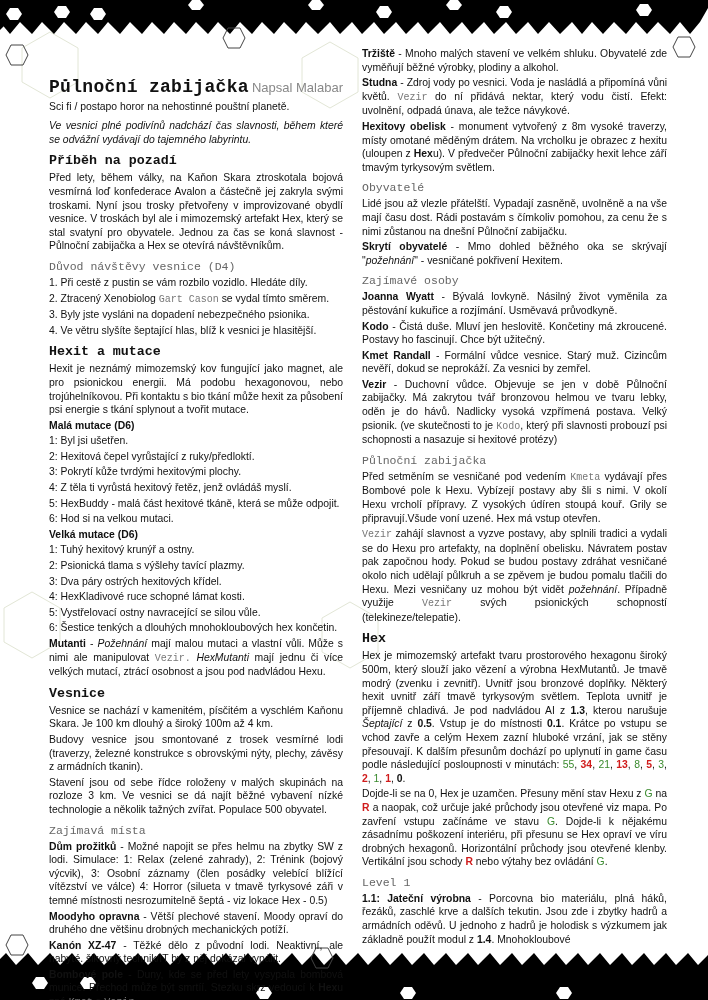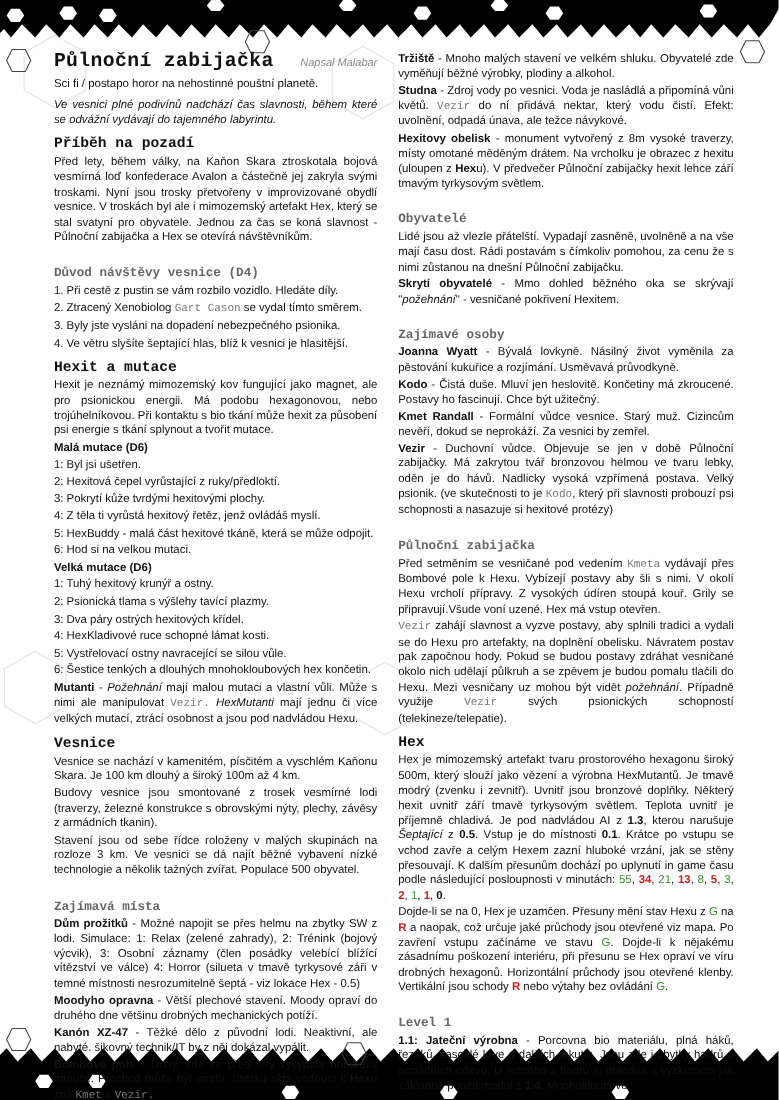--- a/index.html
+++ b/index.html
@@ -9,25 +9,25 @@
   .band.top { top:0; height:70px; }
   .band.bottom { top:945px; height:55px; }
   .deco-hex { position:absolute; z-index:2; }
   .bg-hex { position:absolute; z-index:0; }
   .col { position:absolute; z-index:3; text-align:justify; }
   .col.left { left:49px; top:50px; width:294px; }
   .col.right { left:362px; top:47px; width:305px; }
   p { margin:0 0 2px 0; }
   .title-row { display:flex; align-items:baseline; justify-content:space-between; margin-bottom:5px; }
   .title { font-family:"Liberation Mono", monospace; font-weight:bold; font-size:18px; letter-spacing:0.3px; }
-  .author { font-style:italic; color:#888; font-size:10px; }
+  .author { color:#888; font-size:13px;margin-top:31px; }
   .lead { margin-bottom:6px; }
   .italic { font-style:italic; }
   h2 { font-family:"Liberation Mono", monospace; font-weight:bold; font-size:13.3px; margin:7px 0 3px 0; line-height:15px; }
-  h3 { font-family:"Liberation Mono", monospace; font-weight:bold; font-size:11.5px; color:#666; margin:19px 0 2px 0; line-height:14px; }
+  h3 { font-family:"Liberation Mono", monospace; font-weight:normal; font-size:11.5px; color:#666; margin:7px 0 2px 0; line-height:14px; }
   .mono { font-family:"Liberation Mono", monospace; color:#777; font-size:10px; }
   b { font-weight:bold; }
   .list-item { margin:0 0 2px 0; text-align:left; }
   .g { color:#3a8a2e; font-weight:normal; }
   .r { color:#d01c1c; font-weight:bold; }
   .k { color:#111; font-weight:bold; }
 </style>
 </head>
 <body>
 

